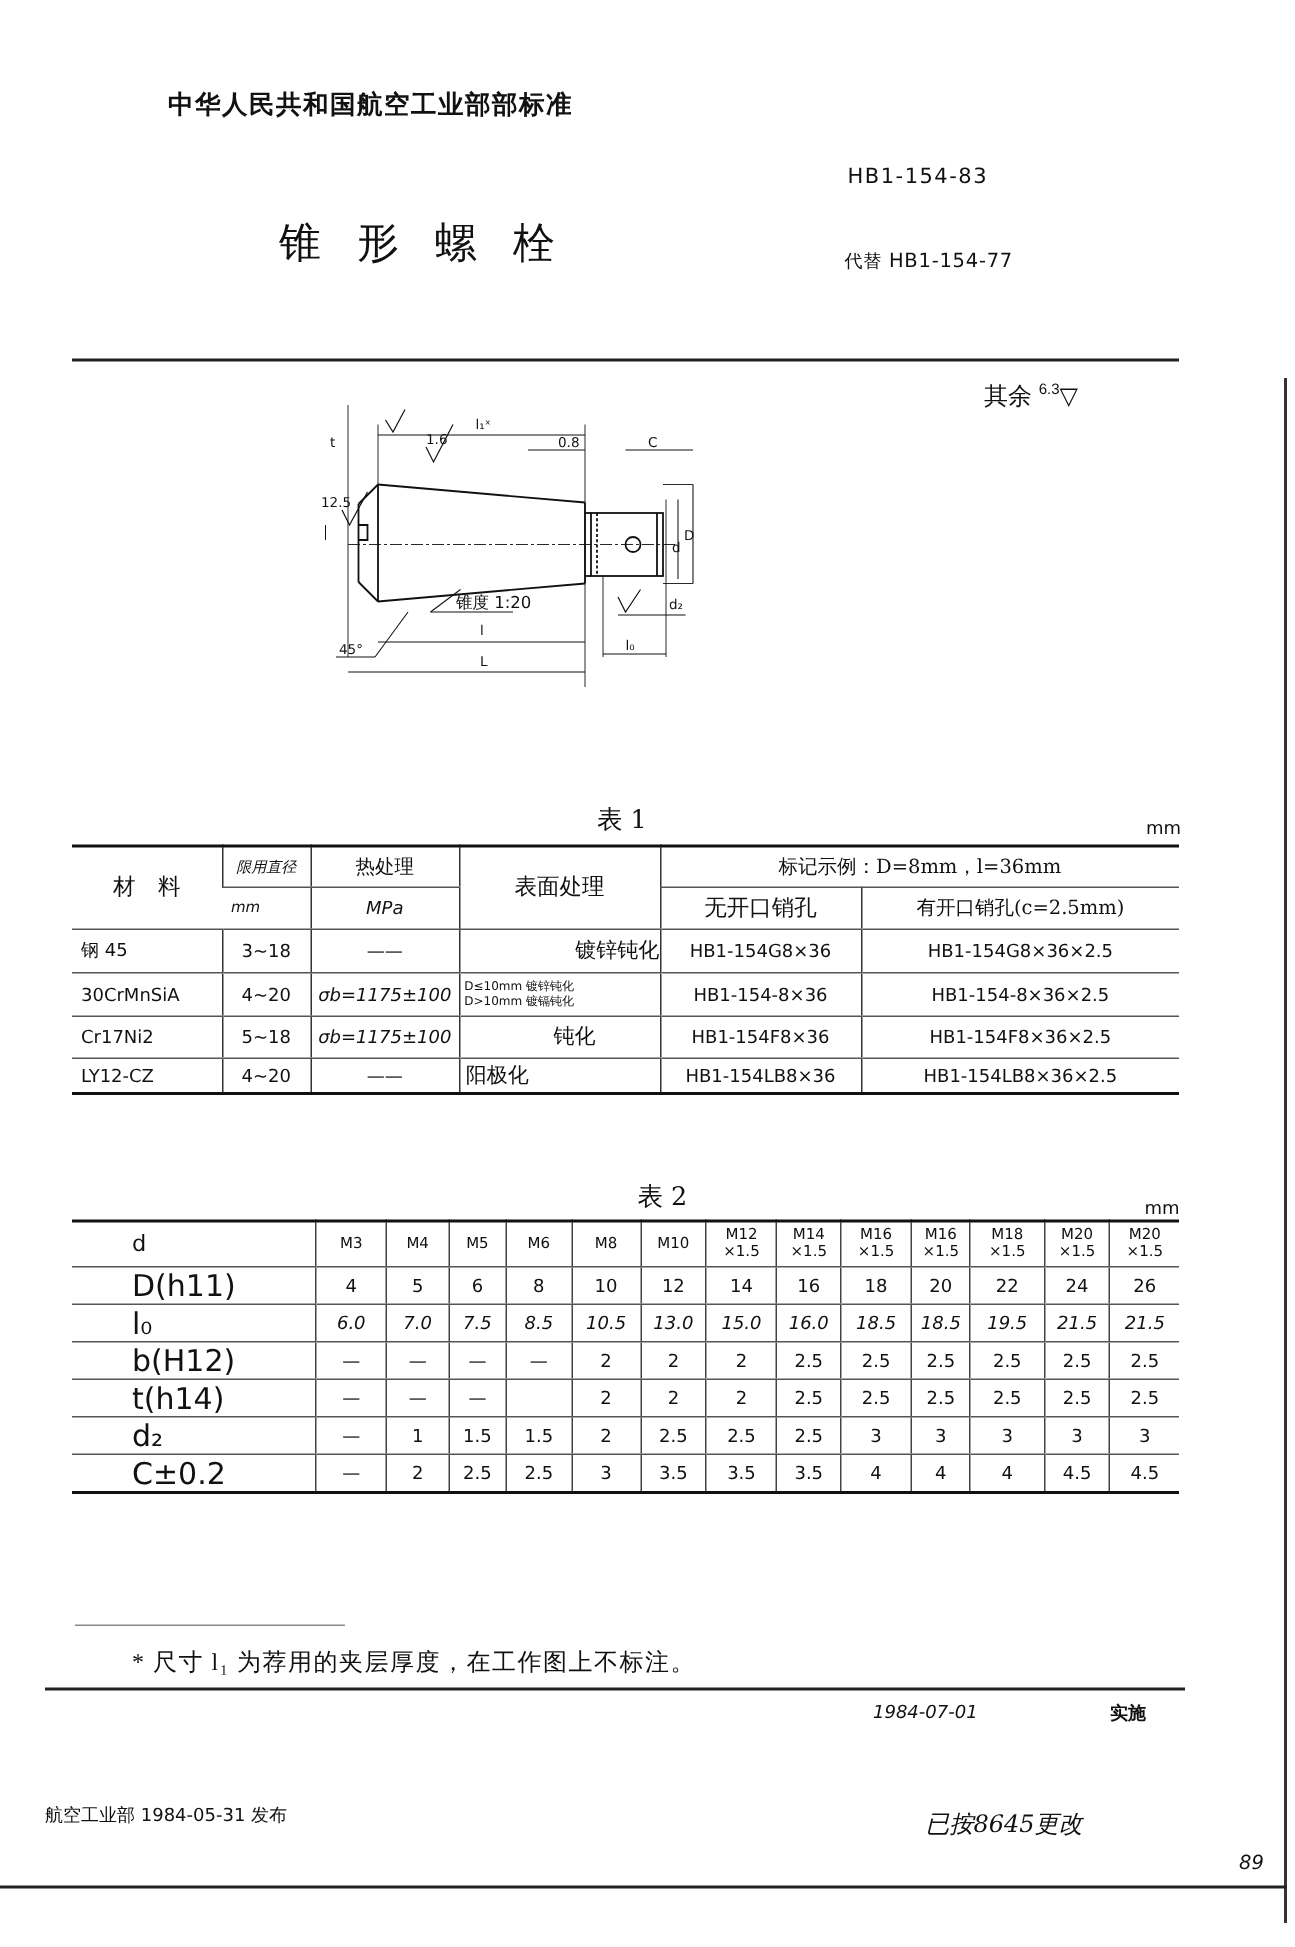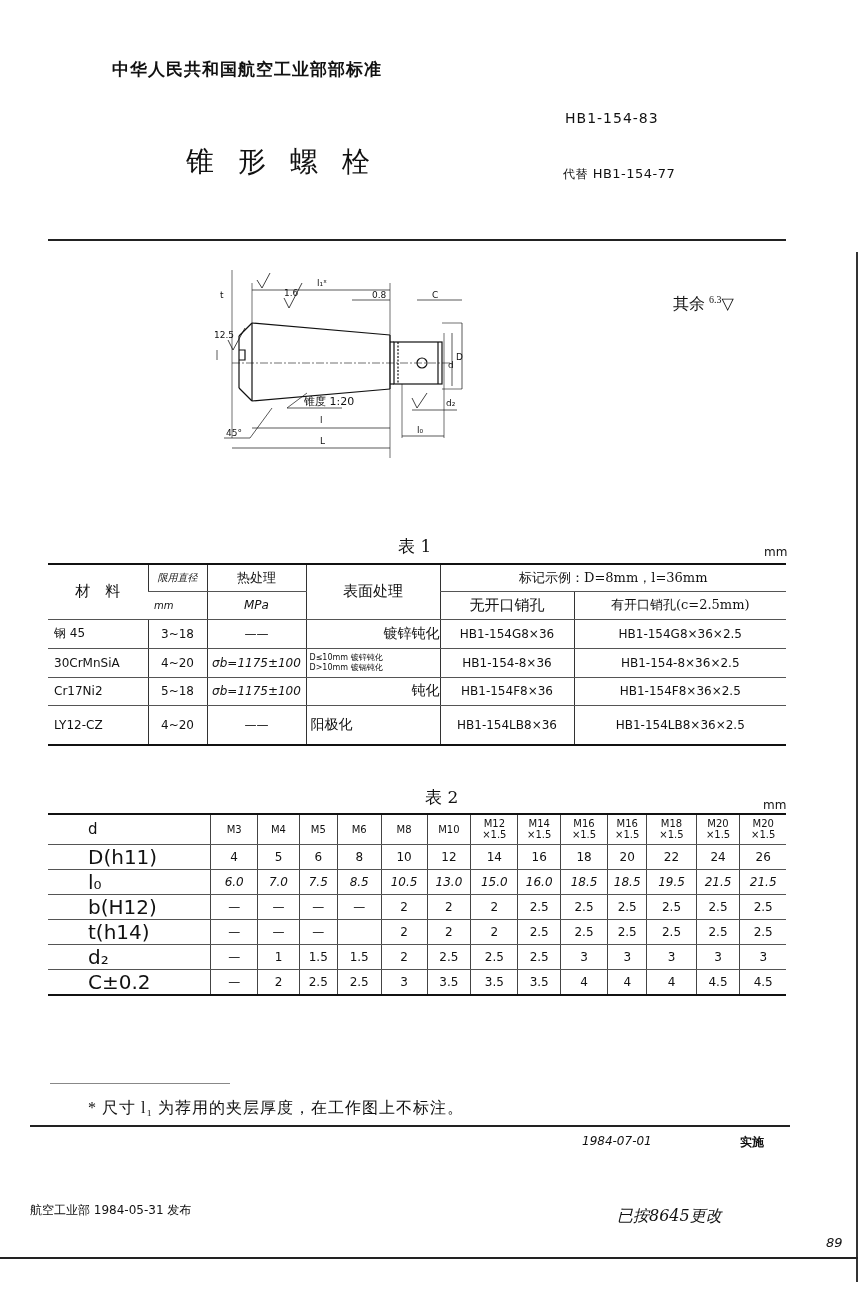--- a/index.html
+++ b/index.html
@@ -6,21 +6,21 @@
   body { width: 863px; height: 1298px; position: relative; overflow: hidden;
          font-family: "DejaVu Sans", "Liberation Sans", sans-serif; color: #111; }
   .abs { position: absolute; }
   .org { left: 112px; top: 58px; font-size: 17px; font-weight: bold; letter-spacing: 1px; }
   .stdno { left: 565px; top: 110px; font-size: 14px; letter-spacing: 1px; }
   .title { left: 186px; top: 143px; font-size: 28px; letter-spacing: 24px; font-family: "DejaVu Serif", serif; }
   .replace { left: 563px; top: 166px; font-size: 13px; letter-spacing: 0.5px; }
   .replace .lab { font-size: 12px; }
   .rule-top { left: 48px; top: 239px; width: 738px; height: 2px; background: #222; }
   .vline-right { left: 856px; top: 252px; width: 2px; height: 1030px; background: #333; }
-  .rest { left: 673px; top: 254px; font-size: 16px; font-family: Liberation Serif, serif; margin-top: 40px; }
+  .rest { left: 656px; top: 254px; font-size: 16px; font-family: Liberation Sans, sans-serif; }
   .rest .sym { font-size: 10px; vertical-align: super; }
   .drawing { left: 212px; top: 268px; }
   .tcap { font-size: 17px; font-family: "DejaVu Serif", serif; }
   .unit { font-size: 12px; }
   table { border-collapse: collapse; position: absolute; table-layout: fixed; }
   td { padding: 0; text-align: center; vertical-align: middle; overflow: hidden; white-space: nowrap; }
   #t1 { left: 48px; top: 563px; width: 738px; border-top: 2px solid #111; border-bottom: 2.5px solid #111; font-size: 12px; }
   #t1 td { border-left: 1px solid #333; border-bottom: 1px solid #555; }
   #t1 td:first-child { border-left: none; text-align: left; padding-left: 6px; }
   #t1 .h1 { font-family: "DejaVu Serif", serif; font-size: 15px; }
@@ -175,25 +175,25 @@
       <div>D≤10mm 镀锌钝化</div>
       <div>D&gt;10mm 镀镉钝化</div>
     </td>
     <td>HB1-154-8×36</td>
     <td>HB1-154-8×36×2.5</td>
   </tr>
   <tr style="height:28px">
     <td>Cr17Ni2</td>
     <td>5~18</td>
     <td style="font-style:italic">σb=1175±100</td>
-    <td style="text-align:right;padding-left:20px;font-size:14px">钝化</td>
+    <td style="text-align:center;padding-left:20px;font-size:14px">钝化</td>
     <td>HB1-154F8×36</td>
     <td>HB1-154F8×36×2.5</td>
   </tr>
-  <tr style="height:40px">
+  <tr style="height:24px">
     <td>LY12-CZ</td>
     <td>4~20</td>
     <td>——</td>
     <td style="text-align:left;padding-left:4px;font-size:14px">阳极化</td>
     <td>HB1-154LB8×36</td>
     <td>HB1-154LB8×36×2.5</td>
   </tr>
 </tbody>
   </table>
 

